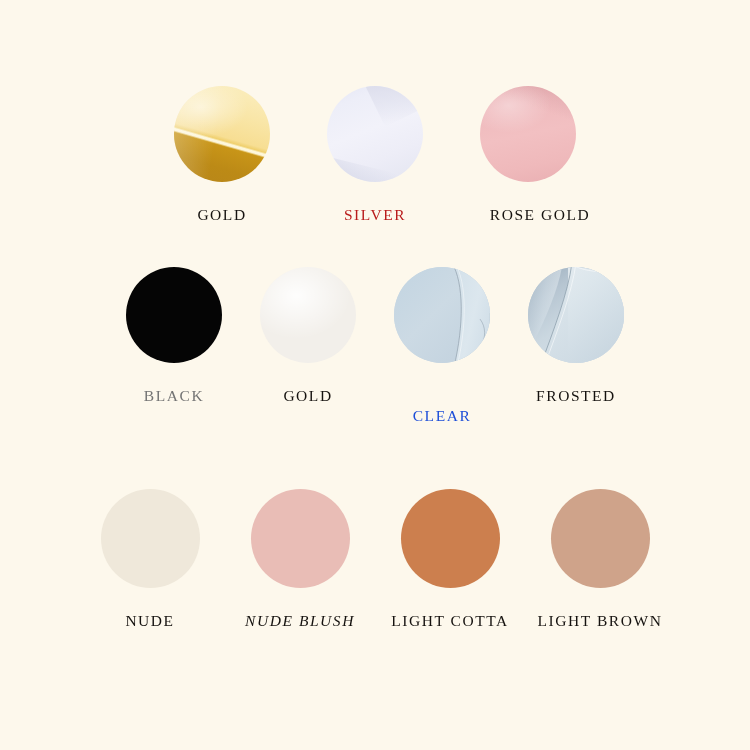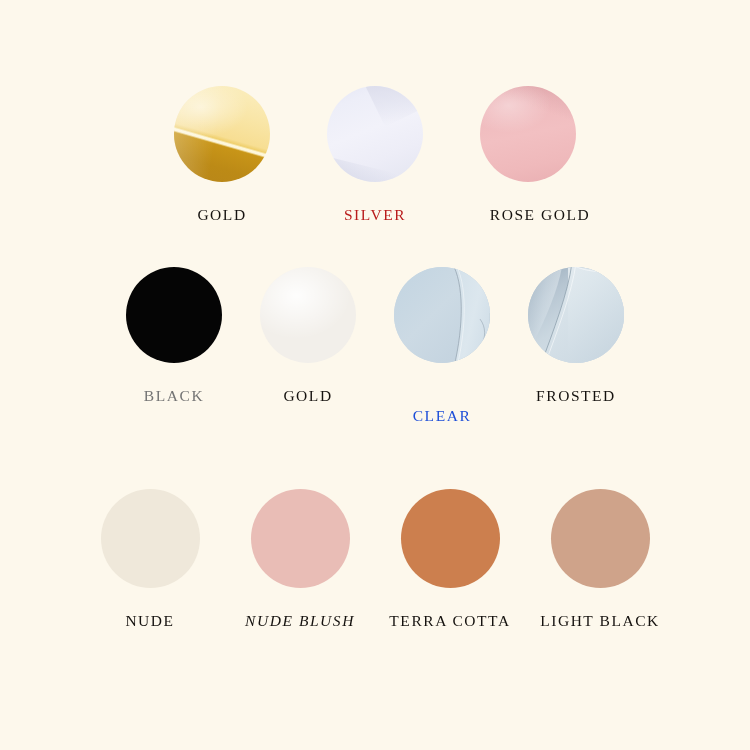--- a/index.html
+++ b/index.html
@@ -309,21 +309,21 @@
 
     </div>
     <div class="label-strip">
       <div class="cell">
         <span class="label" style="color: rgb(21, 18, 15);">NUDE</span>
       </div>
       <div class="cell">
         <span class="label" style="color: rgb(21, 18, 15); font-style: italic;">NUDE BLUSH</span>
       </div>
       <div class="cell">
-        <span class="label" style="color: rgb(21, 18, 15);">TERRA COTTA</span>
-      </div>
-      <div class="cell">
-        <span class="label" style="color: rgb(21, 18, 15);">LIGHT BLACK</span>
+        <span class="label" style="color: rgb(21, 18, 15);">LIGHT COTTA</span>
+      </div>
+      <div class="cell">
+        <span class="label" style="color: rgb(21, 18, 15);">LIGHT BROWN</span>
       </div>
     </div>
   </div>
 
 </div>
 
 </body></html>

